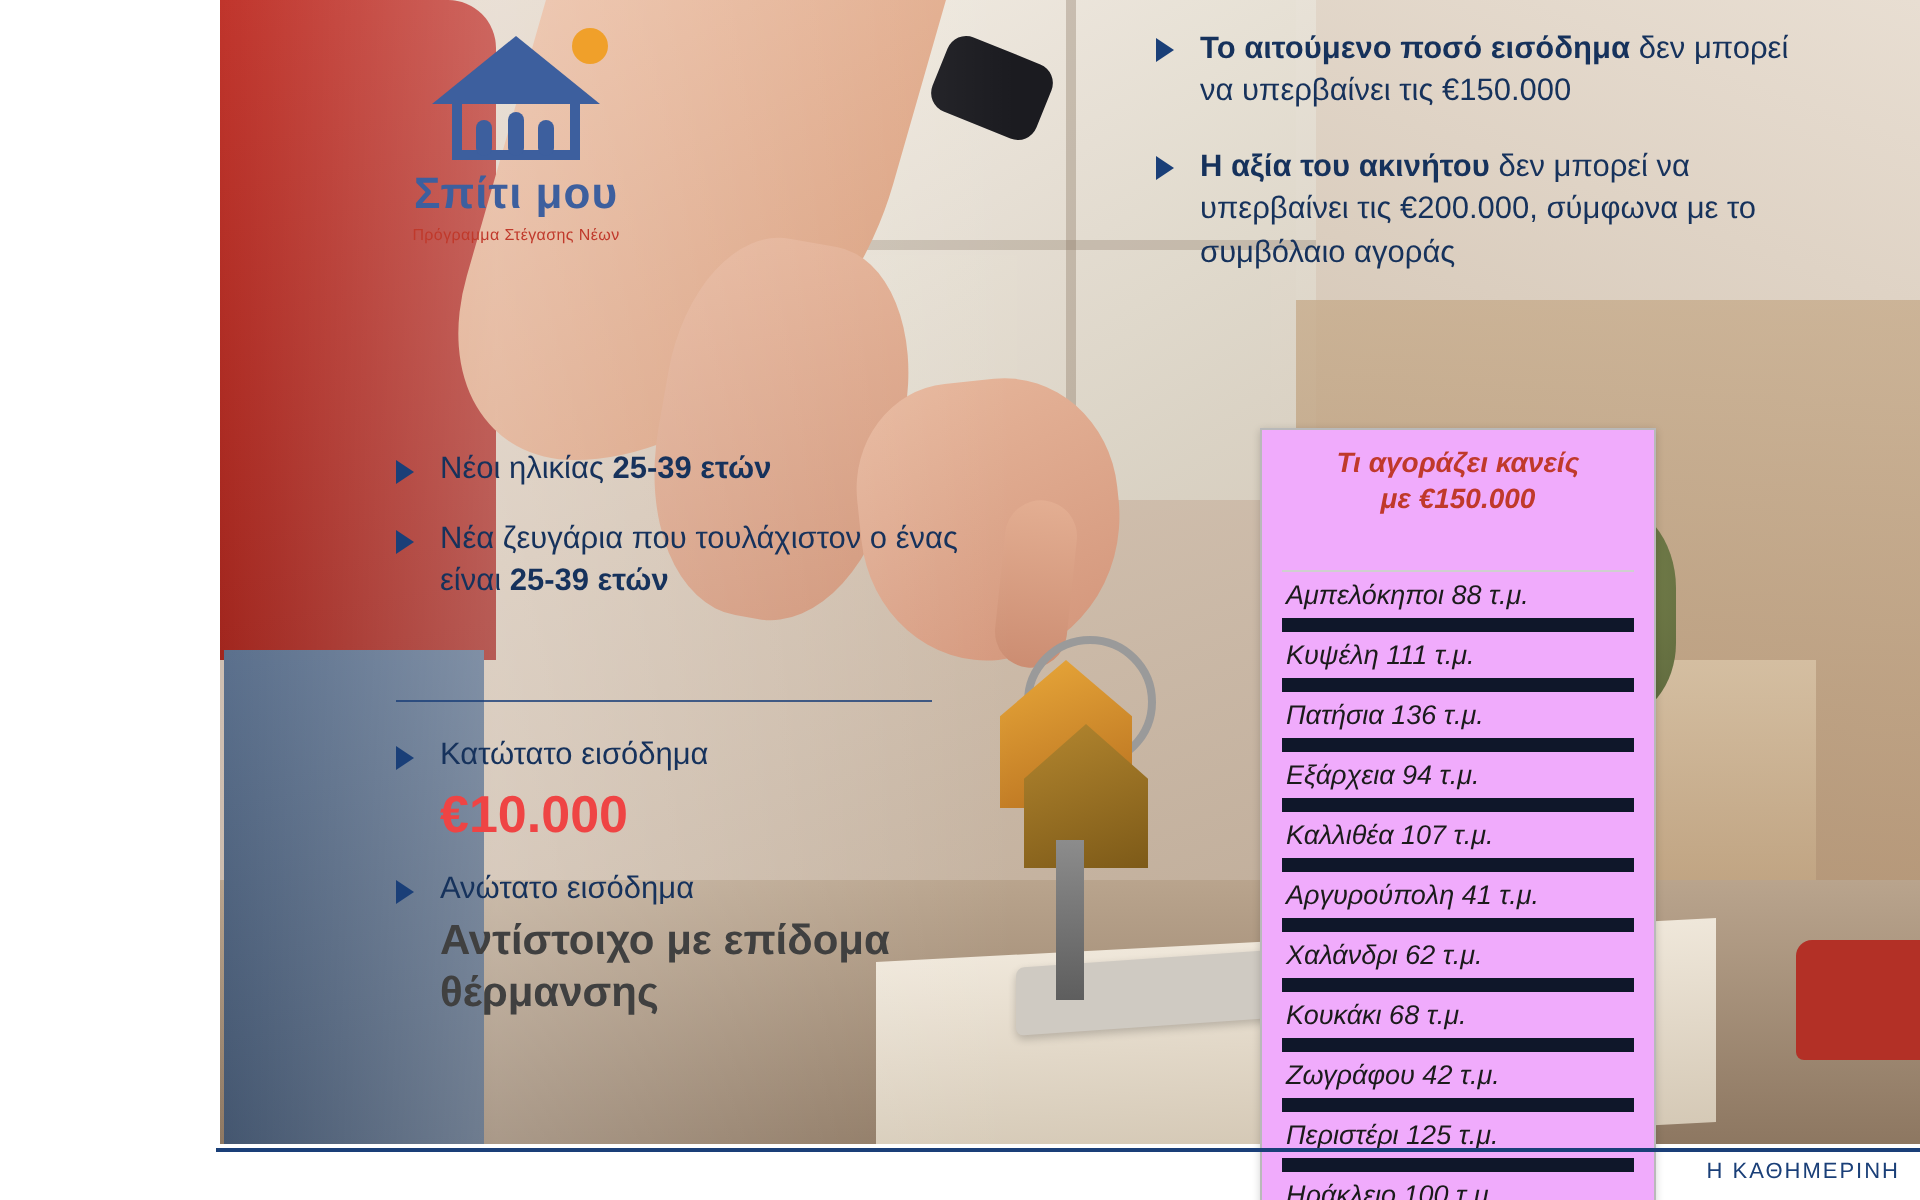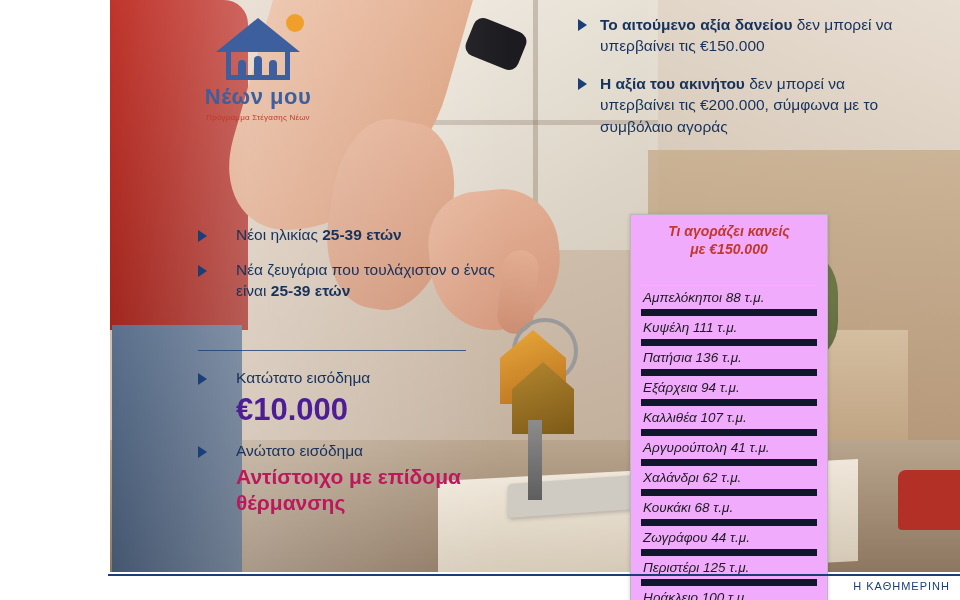--- a/index.html
+++ b/index.html
@@ -186,41 +186,41 @@
   .heading{
     position:absolute;left:198px;top:118px;width:300px;
     color:#1a3f78;font-weight:bold;font-size:27px;line-height:1.18;
   }
 
   
   .bullets{
     position:absolute;left:198px;top:225px;width:310px;
   }
   .bullet{
-    position:relative;padding-left:38px;margin-bottom:14px;
+    position:relative;padding-left:22px;margin-bottom:14px;
     font-size:15.5px;color:#16325c;line-height:1.34;
   }
   .bullet .tri{
     position:absolute;left:0;top:5px;width:0;height:0;
     border-left:9px solid #1a3f78;
     border-top:6px solid transparent;
     border-bottom:6px solid transparent;
   }
   .bullet b{font-weight:bold;}
   .divider{
     position:absolute;left:198px;top:350px;width:268px;height:1px;background:#1a3f78;opacity:.8;
   }
   .bullets2{
     position:absolute;left:198px;top:368px;width:300px;
   }
   .big-red{
-    display:block;color:#4c1d95;font-weight:bold;font-size:31px;margin-top:4px;line-height:1.1;
+    display:block;color:#ef4444;font-weight:bold;font-size:26px;margin-top:4px;line-height:1.1;
   }
   .red-multi{
-    display:block;color:#be185d;font-weight:bold;font-size:21px;line-height:1.25;margin-top:2px;
+    display:block;color:#404040;font-weight:bold;font-size:21px;line-height:1.25;margin-top:2px;
   }
 
   
   .right-top{
     position:absolute;left:578px;top:14px;width:330px;
   }
   .rbullet{
     position:relative;padding-left:22px;margin-bottom:16px;
     font-size:15.5px;color:#16325c;line-height:1.38;
   }
@@ -297,21 +297,21 @@
     <div class="logo-mark">
       <div class="logo-roof"></div>
       <div class="logo-sun"></div>
       <div class="logo-body"></div>
       <div class="logo-people">
           <i></i>
           <i></i>
           <i></i>
         </div>
     </div>
-    <div class="logo-title">Νέων μου</div>
+    <div class="logo-title">Σπίτι μου</div>
     <div class="logo-sub">Πρόγραμμα Στέγασης Νέων</div>
   </div>
 
 
   <div class="bullets">
     <div class="bullet">
       <span class="tri"></span>
       <span>Νέοι ηλικίας </span><b>25-39 ετών</b>
     </div>
     <div class="bullet">
@@ -331,42 +331,42 @@
     <div class="bullet">
       <span class="tri"></span>
       <span>Ανώτατο εισόδημα</span>
       <span class="red-multi">Αντίστοιχο με επίδομα θέρμανσης</span>
     </div>
   </div>
 
   <div class="right-top">
     <div class="rbullet">
       <span class="tri"></span>
-      <b>Το αιτούμενο αξία δανείου</b><span> δεν μπορεί να υπερβαίνει τις €150.000</span>
+      <b>Το αιτούμενο ποσό εισόδημα</b><span> δεν μπορεί να υπερβαίνει τις €150.000</span>
     </div>
     <div class="rbullet">
       <span class="tri"></span>
       <b>Η αξία του ακινήτου</b><span> δεν μπορεί να υπερβαίνει τις €200.000, σύμφωνα με το συμβόλαιο αγοράς</span>
     </div>
   </div>
 
   <div class="tablebox">
     <h3>
       <span>Τι αγοράζει κανείς</span><br>
       <span>με €150.000</span>
     </h3>
     <div class="trow">Αμπελόκηποι 88 τ.μ.</div>
     <div class="trow">Κυψέλη 111 τ.μ.</div>
     <div class="trow">Πατήσια 136 τ.μ.</div>
     <div class="trow">Εξάρχεια 94 τ.μ.</div>
     <div class="trow">Καλλιθέα 107 τ.μ.</div>
     <div class="trow">Αργυρούπολη 41 τ.μ.</div>
     <div class="trow">Χαλάνδρι 62 τ.μ.</div>
     <div class="trow">Κουκάκι 68 τ.μ.</div>
-    <div class="trow">Ζωγράφου 44 τ.μ.</div>
+    <div class="trow">Ζωγράφου 42 τ.μ.</div>
     <div class="trow">Περιστέρι 125 τ.μ.</div>
     <div class="trow">Ηράκλειο 100 τ.μ.</div>
   </div>
 
   <div class="footer-rule"></div>
   <div class="footer-brand">Η ΚΑΘΗΜΕΡΙΝΗ</div>
 
 </div>
 
 </body></html>

